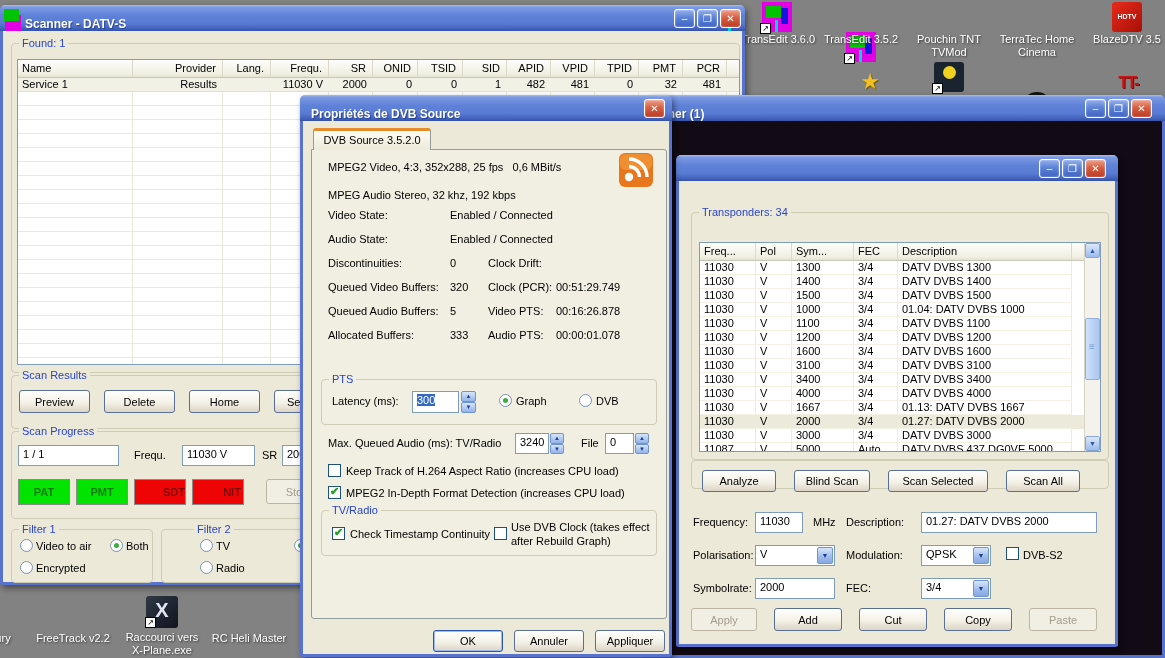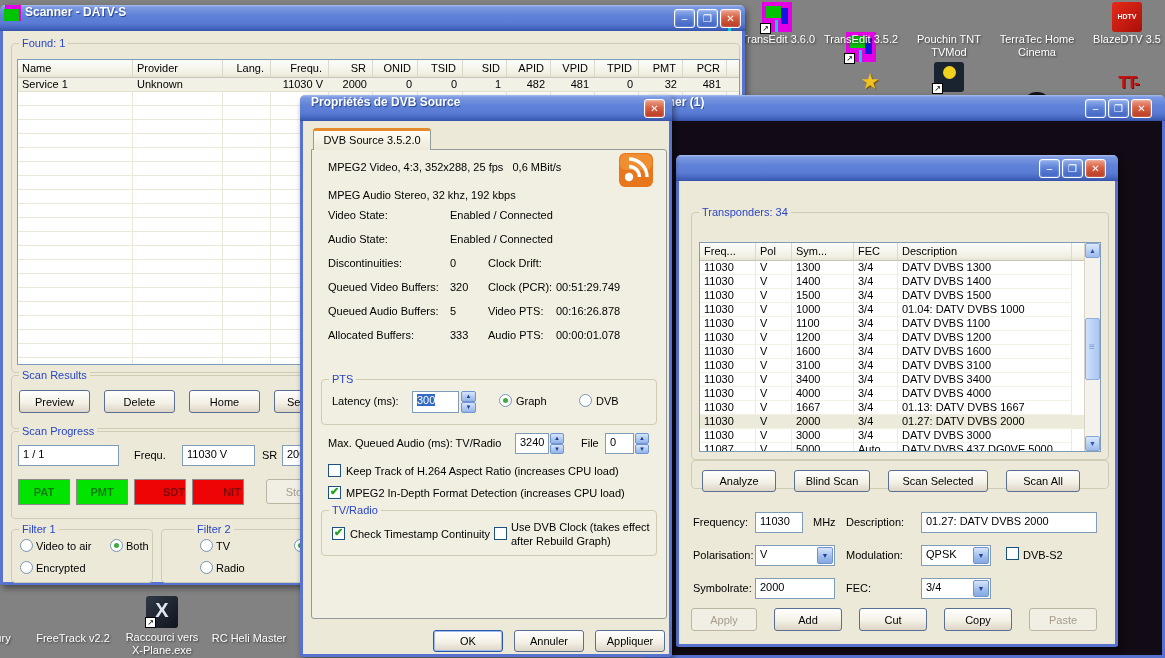--- a/index.html
+++ b/index.html
@@ -3,21 +3,21 @@
 <meta charset="utf-8">
 <style>
   * { margin:0; padding:0; box-sizing:border-box; }
   html,body { width:1165px; height:658px; overflow:hidden; }
   body { position:relative; background:#828282; font-family:"Liberation Sans", sans-serif; font-size:11px; color:#000; }
 
   
   .w { position:absolute; border:3px solid #5873cf; border-top:none; border-radius:6px 6px 3px 3px; background:#ECE9D8; box-shadow:2px 3px 6px rgba(0,0,0,.45); }
   .tb { position:absolute; left:-3px; right:-3px; top:0; height:26px; border-radius:5px 5px 0 0;
         background:linear-gradient(180deg,#a9bfec 0%, #7d9ae2 8%, #5f82d8 40%, #5a7bd4 70%, #3c5cb4 96%, #324ea0 100%);
-        display:flex; align-items:flex-start; padding:0 5px; }
+        display:flex; align-items:flex-end; padding:0 5px; }
   .tb .ttl { color:#fff; font-weight:bold; font-size:12px; text-shadow:1px 1px 1px #23418f; margin-left:4px; white-space:nowrap; overflow:hidden; }
   .sysbtns { position:absolute; top:4px; display:flex; gap:2px; }
   .sysb { width:21px; height:19px; border-radius:3px; border:1px solid #fff; color:#fff; font-size:10px; line-height:17px; text-align:center;
           background:linear-gradient(180deg,#94b0ea,#5d82d8 45%,#3f63c2); box-shadow:inset 0 0 2px rgba(255,255,255,.6); }
   .sysb.close { background:linear-gradient(180deg,#eda28e,#d75f41 45%,#b83a22); }
   .body-area { position:absolute; left:0; right:0; top:26px; bottom:0; background:#ECE9D8; }
 
   .grp { position:absolute; border:1px solid #cfccb6; border-radius:4px; }
   .grp > .glab { position:absolute; top:-7px; left:7px; background:#ECE9D8; padding:0 3px; color:#2945c8; white-space:nowrap; }
 
@@ -44,21 +44,21 @@
   .lab { position:absolute; white-space:nowrap; }
 
   
   .lv { position:absolute; background:#fff; border:1px solid #7F9DB9; overflow:hidden; }
   .lv-head { display:flex; height:18px; background:linear-gradient(180deg,#fdfdfb,#f1f0e3 80%,#e5e2d0); border-bottom:1px solid #c9c6bc; }
   .lv-head span { border-right:1px solid #ddd9c8; padding:2px 6px 0 4px; white-space:nowrap; overflow:hidden; }
   .lv-row { display:flex; height:14px; }
   .lv-row span { padding:0 6px 0 4px; white-space:nowrap; overflow:hidden; }
 
   .cols13 span:nth-child(1){width:115px;text-align:left}
-  .cols13 span:nth-child(2){width:90px;text-align:left}
+  .cols13 span:nth-child(2){width:90px;text-align:right}
   .cols13 span:nth-child(3){width:48px;text-align:right}
   .cols13 span:nth-child(4){width:58px;text-align:right}
   .cols13 span:nth-child(5){width:44px;text-align:right}
   .cols13 span:nth-child(6){width:45px;text-align:right}
   .cols13 span:nth-child(7){width:45px;text-align:right}
   .cols13 span:nth-child(8){width:44px;text-align:right}
   .cols13 span:nth-child(9){width:44px;text-align:right}
   .cols13 span:nth-child(10){width:44px;text-align:right}
   .cols13 span:nth-child(11){width:44px;text-align:right}
   .cols13 span:nth-child(12){width:44px;text-align:right}
@@ -202,21 +202,21 @@
           <span>TSID</span>
           <span>SID</span>
           <span>APID</span>
           <span>VPID</span>
           <span>TPID</span>
           <span>PMT</span>
           <span>PCR</span>
         </div>
       <div class="lv-row cols13 svc-row">
           <span>Service 1</span>
-          <span>Unknown</span>
+          <span>Results</span>
           <span></span>
           <span>11030 V</span>
           <span>2000</span>
           <span>0</span>
           <span>0</span>
           <span>1</span>
           <span>482</span>
           <span>481</span>
           <span>0</span>
           <span>32</span>

